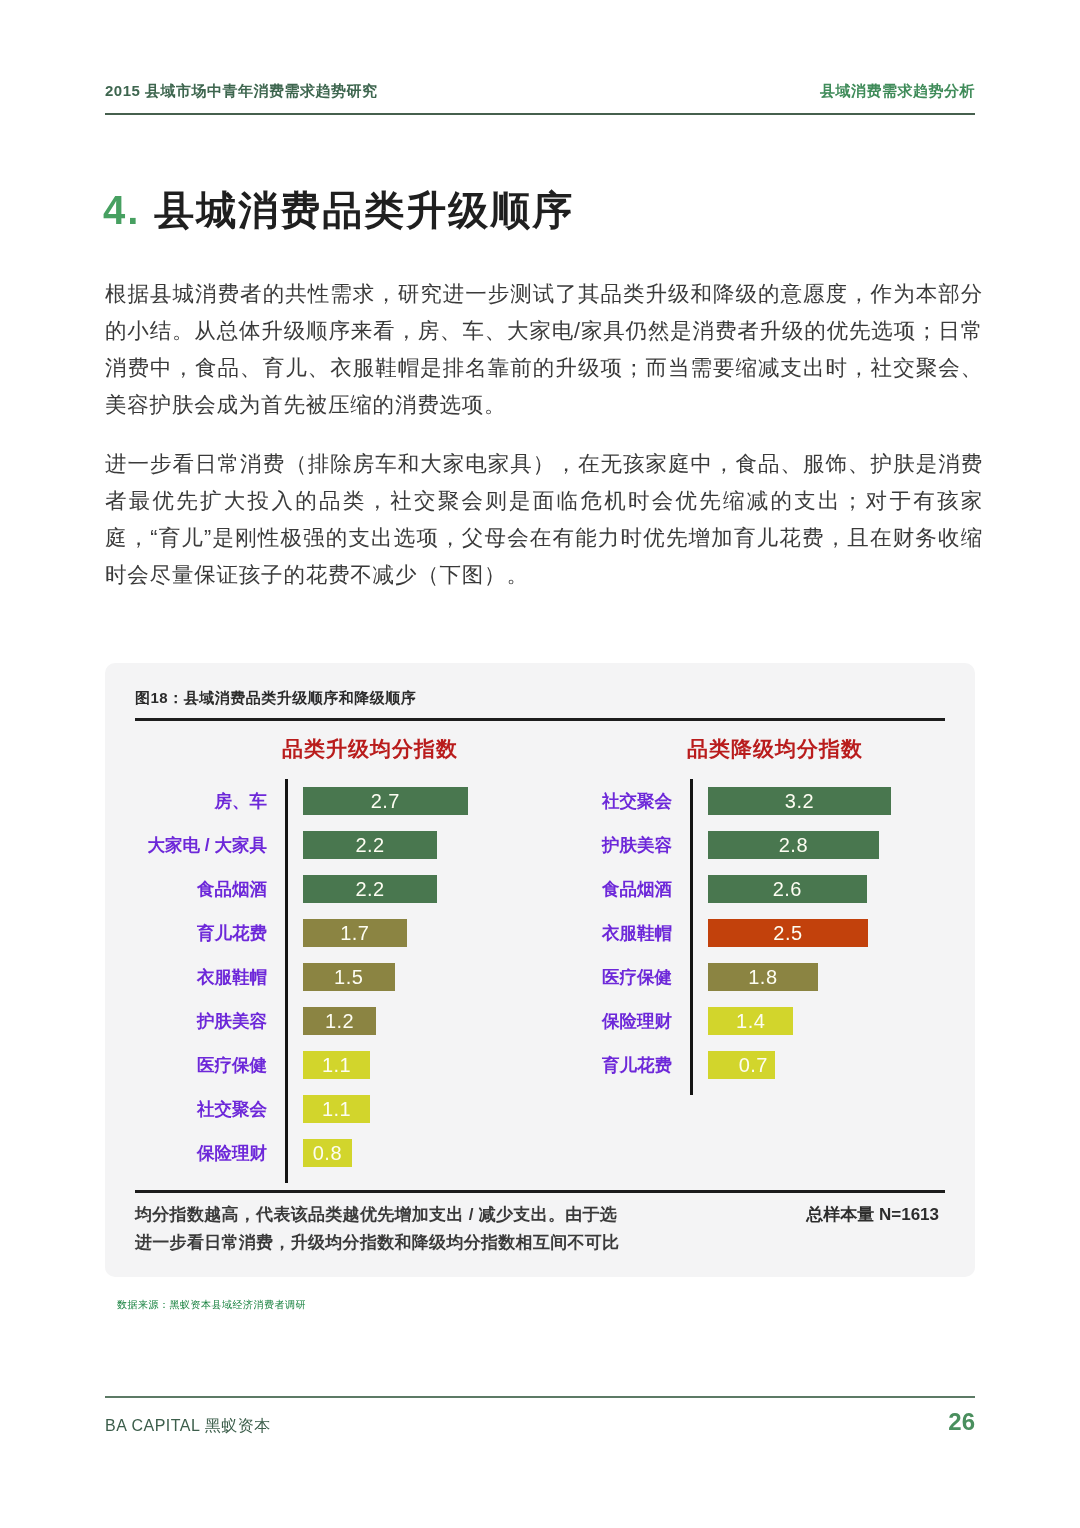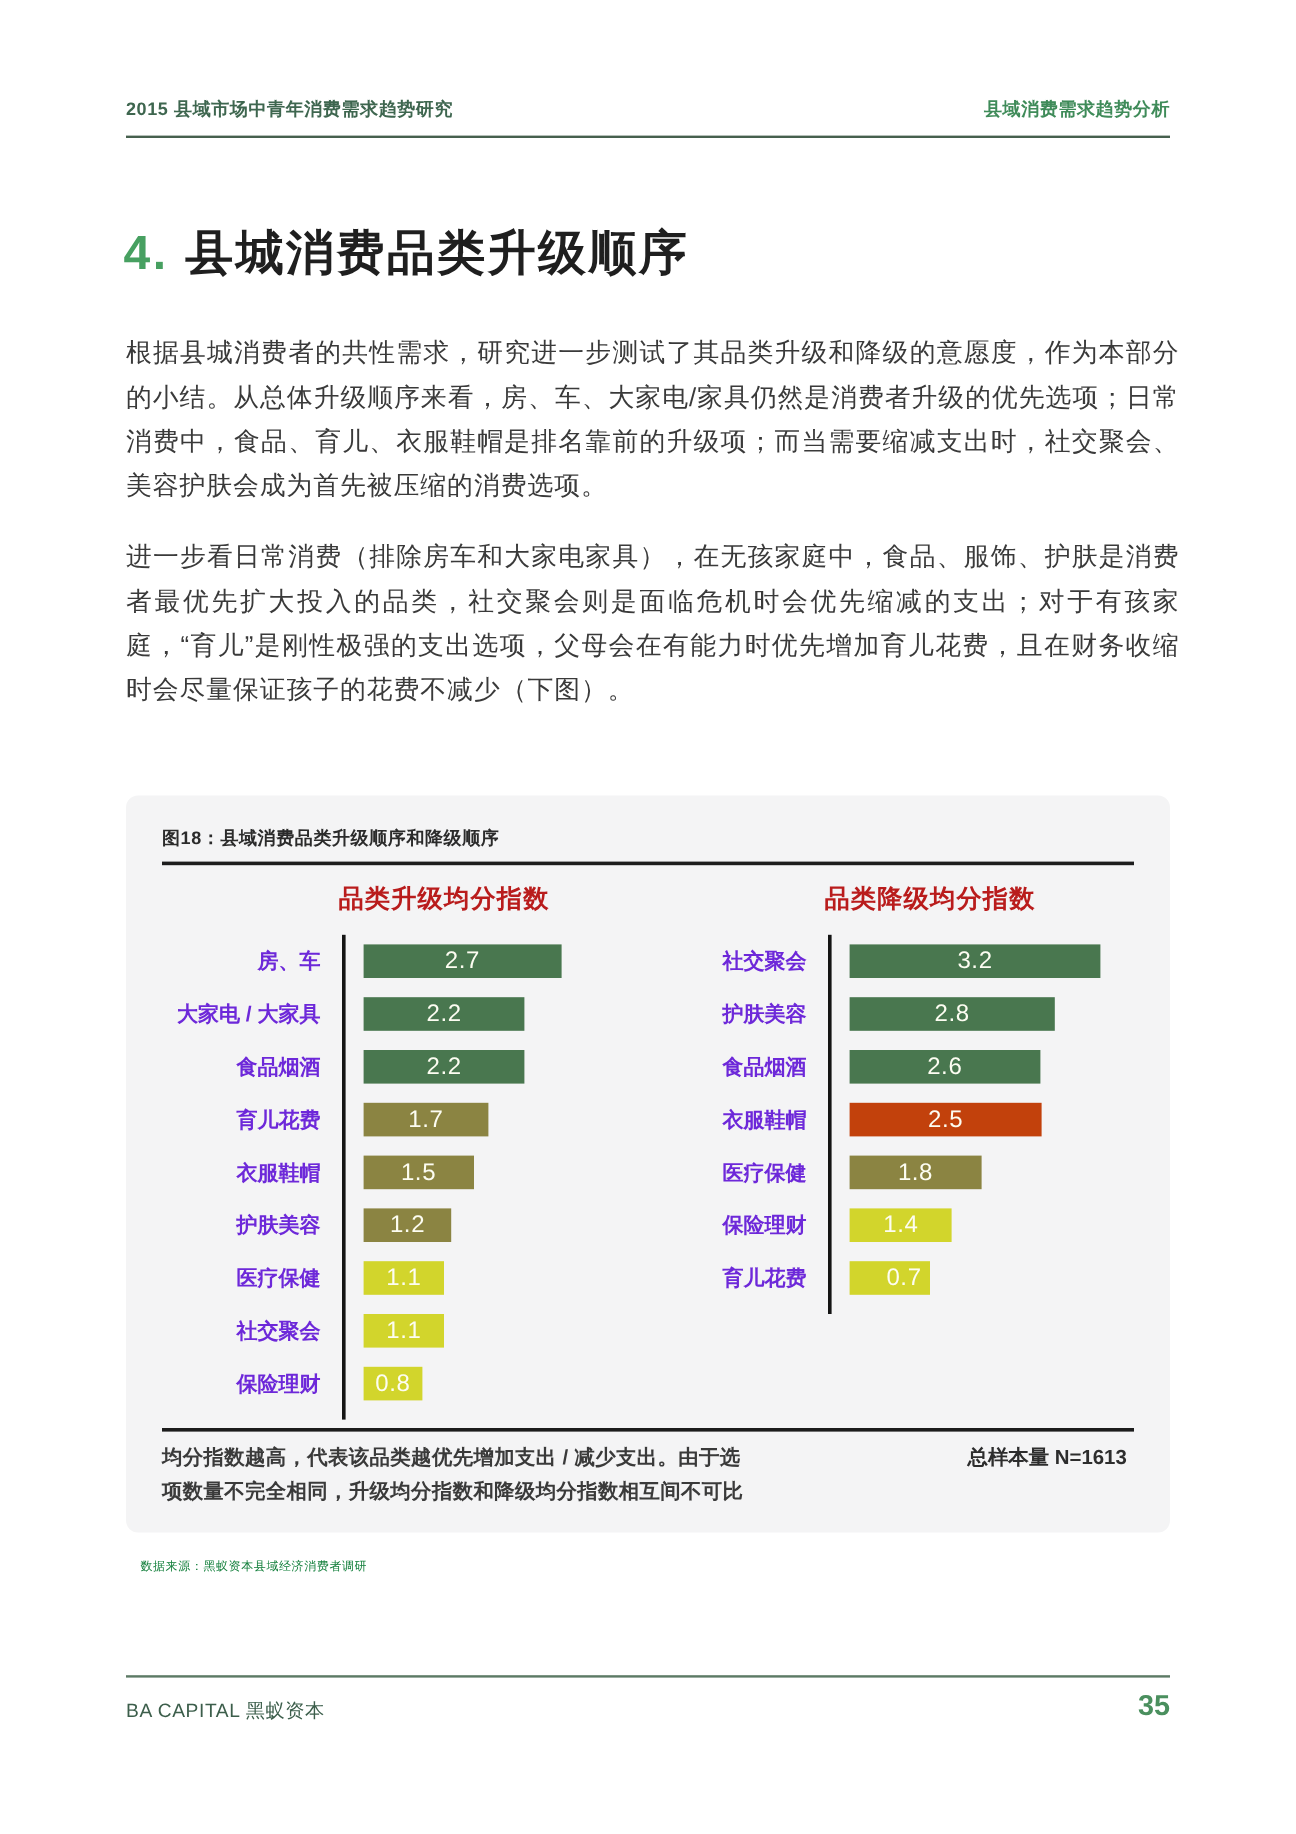--- a/index.html
+++ b/index.html
@@ -107,21 +107,21 @@
           </div>
         </div>
     </div>
 
     <div class="chart chart-1">
       <div class="chart-title">品类降级均分指数</div>
       <div class="rows">
         <div class="axis"></div>
       <div class="row">
             <div class="cat-label">社交聚会</div>
-            <div class="bar" style="width: 209px; background: rgb(73, 119, 79);">3.2</div>
+            <div class="bar" style="width: 183px; background: rgb(73, 119, 79);">3.2</div>
           </div>
           <div class="row">
             <div class="cat-label">护肤美容</div>
             <div class="bar" style="width: 170.8px; background: rgb(73, 119, 79);">2.8</div>
           </div>
           <div class="row">
             <div class="cat-label">食品烟酒</div>
             <div class="bar" style="width: 158.6px; background: rgb(73, 119, 79);">2.6</div>
           </div>
           <div class="row">
@@ -139,24 +139,24 @@
           <div class="row">
             <div class="cat-label">育儿花费</div>
             <div class="bar" style="width: 42.7px; background: rgb(210, 213, 44); padding-left: 24px;">0.7</div>
           </div>
         </div>
     </div>
 
     <div class="panel-rule"></div>
     <div class="note">
       <div>均分指数越高，代表该品类越优先增加支出 / 减少支出。由于选</div>
-      <div>项数量不完全相同，升级均分指数和降级均分指数相互间不可比</div>
+      <div>进一步看日常消费，升级均分指数和降级均分指数相互间不可比</div>
     </div>
     <div class="sample">总样本量 N=1613</div>
   </div>
 
   <div class="source">数据来源：黑蚁资本县域经济消费者调研</div>
 
   <div class="footer-rule"></div>
   <div class="footer-brand">BA CAPITAL 黑蚁资本</div>
-  <div class="page-number">35</div>
+  <div class="page-number">26</div>
 
 </div>
 
 </body></html>

